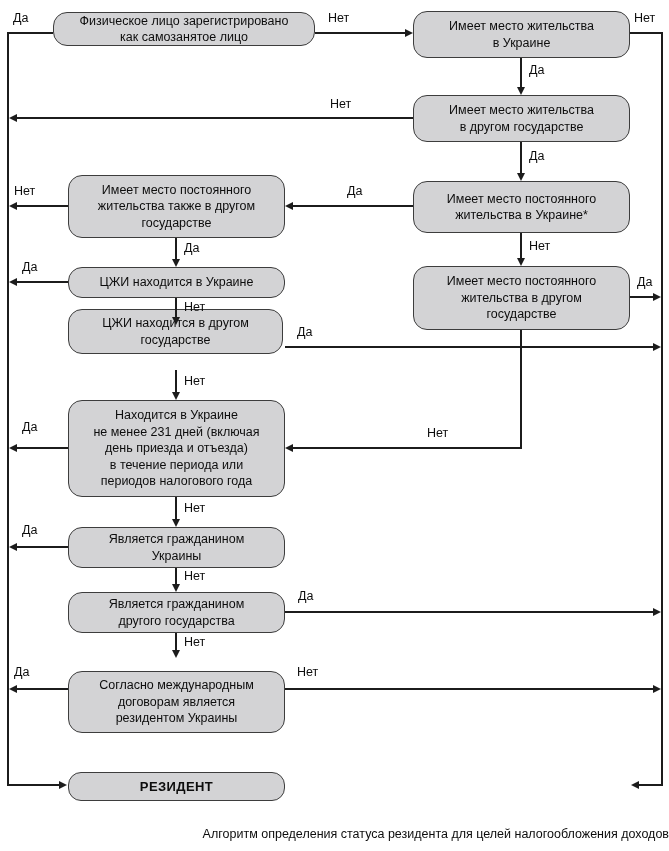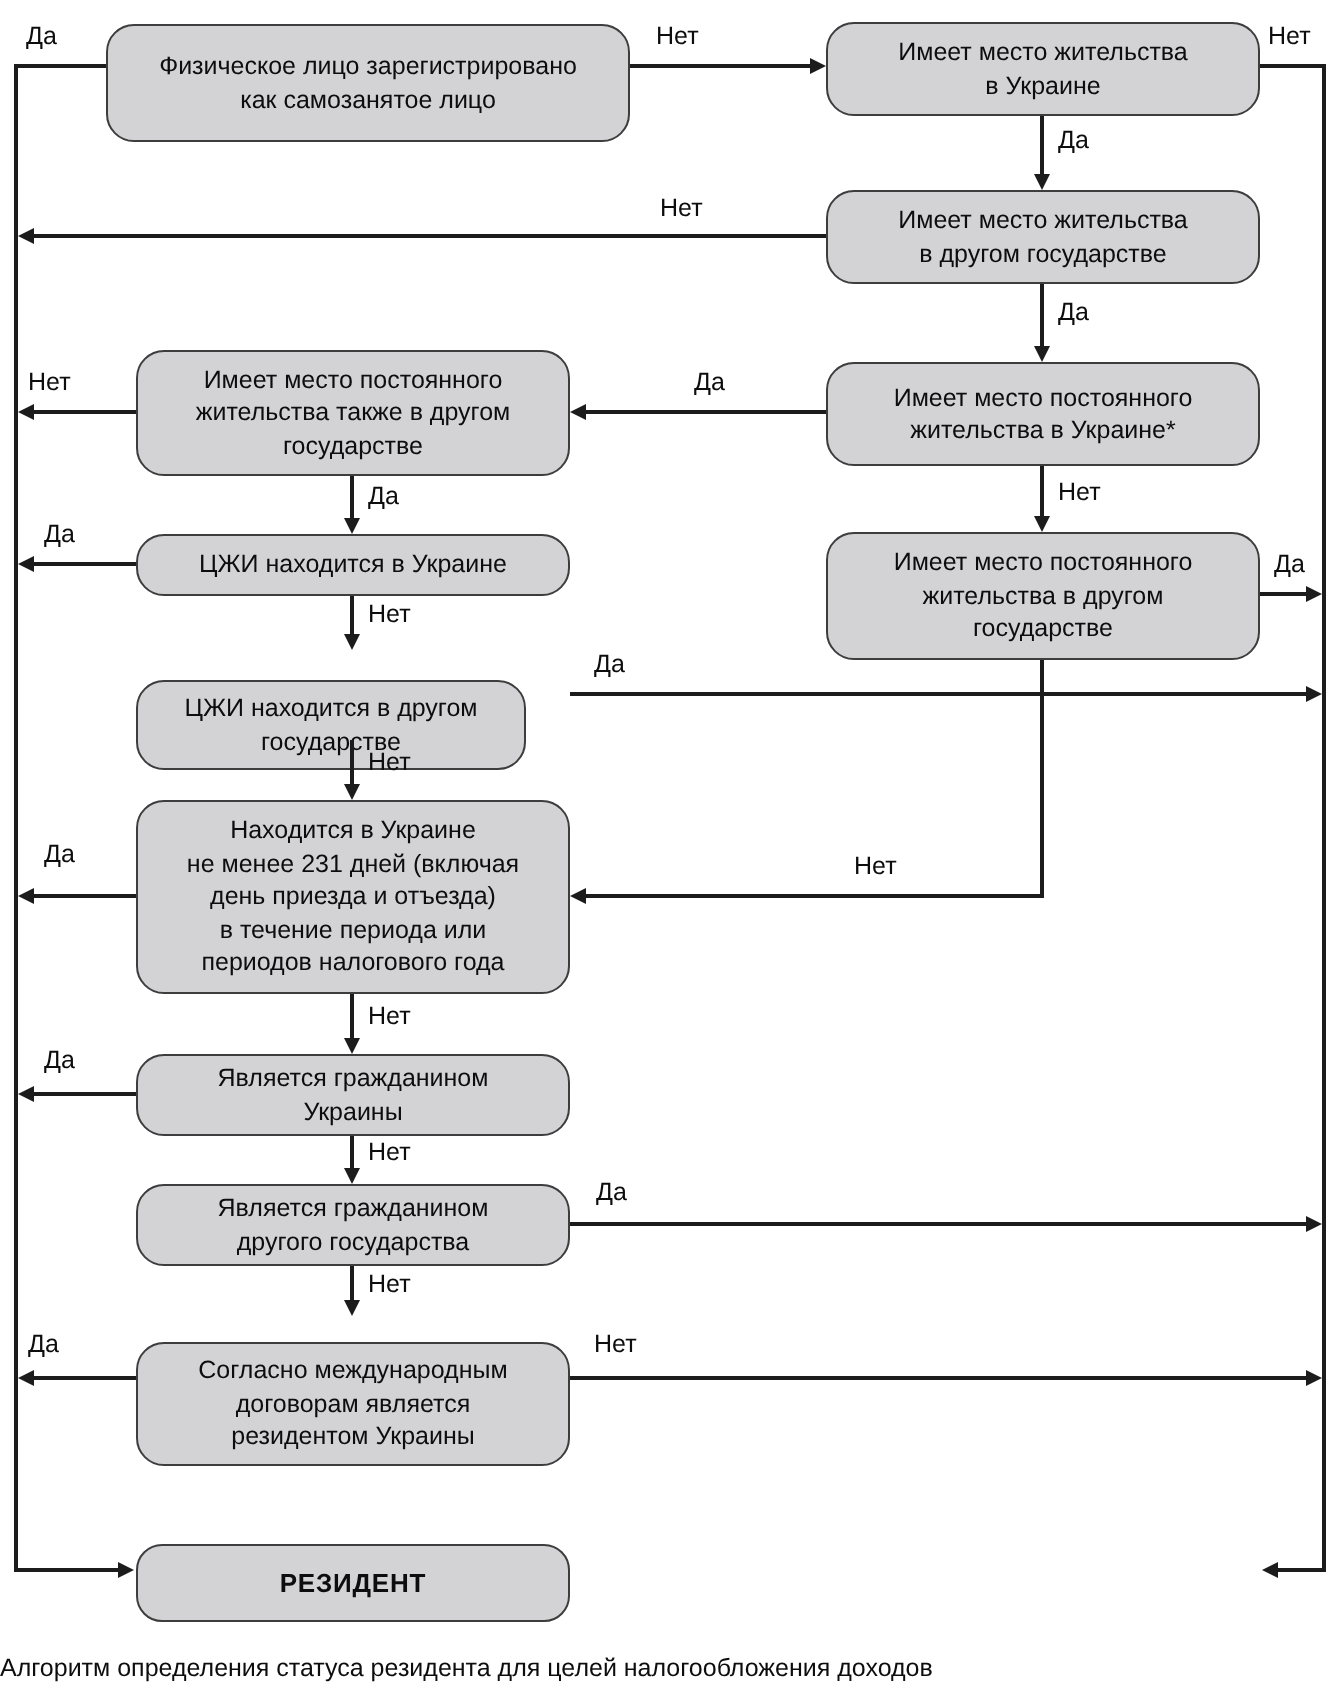--- a/index.html
+++ b/index.html
@@ -20,58 +20,58 @@
   }
   .hline { position:absolute; height:2px; background:#1c1c1c; }
   .vline { position:absolute; width:2px;  background:#1c1c1c; }
   .lbl   { position:absolute; font-size:12.5px; color:#0d0d0d; white-space:nowrap; }
   .arr   { position:absolute; width:0; height:0; }
   .arr.r { border-top:4px solid transparent; border-bottom:4px solid transparent; border-left:8px solid #1c1c1c; }
   .arr.l { border-top:4px solid transparent; border-bottom:4px solid transparent; border-right:8px solid #1c1c1c; }
   .arr.d { border-left:4px solid transparent; border-right:4px solid transparent; border-top:8px solid #1c1c1c; }
   .caption {
     position:absolute; left:0; top:827px; width:100%;
-    text-align:left; font-size:12.5px; color:#0d0d0d;
+    text-align:right; font-size:12.5px; color:#0d0d0d;
   }
 </style>
 </head>
 <body>
 
 <div class="page">
 
-  <div class="node" style="left:53px;top:12px;width:262px;height:59px">Физическое лицо зарегистрировано
+  <div class="node" style="left:53px;top:12px;width:262px;height:34px">Физическое лицо зарегистрировано
 как самозанятое лицо</div>
   <div class="node" style="left:413px;top:11px;width:217px;height:47px">Имеет место жительства
 в Украине</div>
   <div class="node" style="left:413px;top:95px;width:217px;height:47px">Имеет место жительства
 в другом государстве</div>
   <div class="node" style="left:68px;top:175px;width:217px;height:63px">Имеет место постоянного
 жительства также в другом
 государстве</div>
   <div class="node" style="left:413px;top:181px;width:217px;height:52px">Имеет место постоянного
 жительства в Украине*</div>
   <div class="node" style="left:68px;top:267px;width:217px;height:31px">ЦЖИ находится в Украине</div>
   <div class="node" style="left:413px;top:266px;width:217px;height:64px">Имеет место постоянного
 жительства в другом
 государстве</div>
-  <div class="node" style="left:68px;top:340px;width:195px;height:45px">ЦЖИ находится в другом
+  <div class="node" style="left:68px;top:309px;width:215px;height:45px">ЦЖИ находится в другом
 государстве</div>
   <div class="node" style="left:68px;top:400px;width:217px;height:97px">Находится в Украине
 не менее 231 дней (включая
 день приезда и отъезда)
 в течение периода или
 периодов налогового года</div>
   <div class="node" style="left:68px;top:527px;width:217px;height:41px">Является гражданином
 Украины</div>
   <div class="node" style="left:68px;top:592px;width:217px;height:41px">Является гражданином
 другого государства</div>
   <div class="node" style="left:68px;top:671px;width:217px;height:62px">Согласно международным
 договорам является
 резидентом Украины</div>
-  <div class="node terminal" style="left:68px;top:772px;width:217px;height:39px">РЕЗИДЕНТ</div>
+  <div class="node terminal" style="left:68px;top:772px;width:217px;height:29px">РЕЗИДЕНТ</div>
 
   <div class="vline" style="left:7px;top:32px;height:754px"></div>
   <div class="vline" style="left:661px;top:32px;height:754px"></div>
 
   <div class="hline" style="left:7px;top:784px;width:52px"></div>
   <div class="arr r" style="left:59px;top:781px"></div>
 
   <div class="hline" style="left:639px;top:784px;width:24px"></div>
   <div class="arr l" style="left:631px;top:781px"></div>
 

